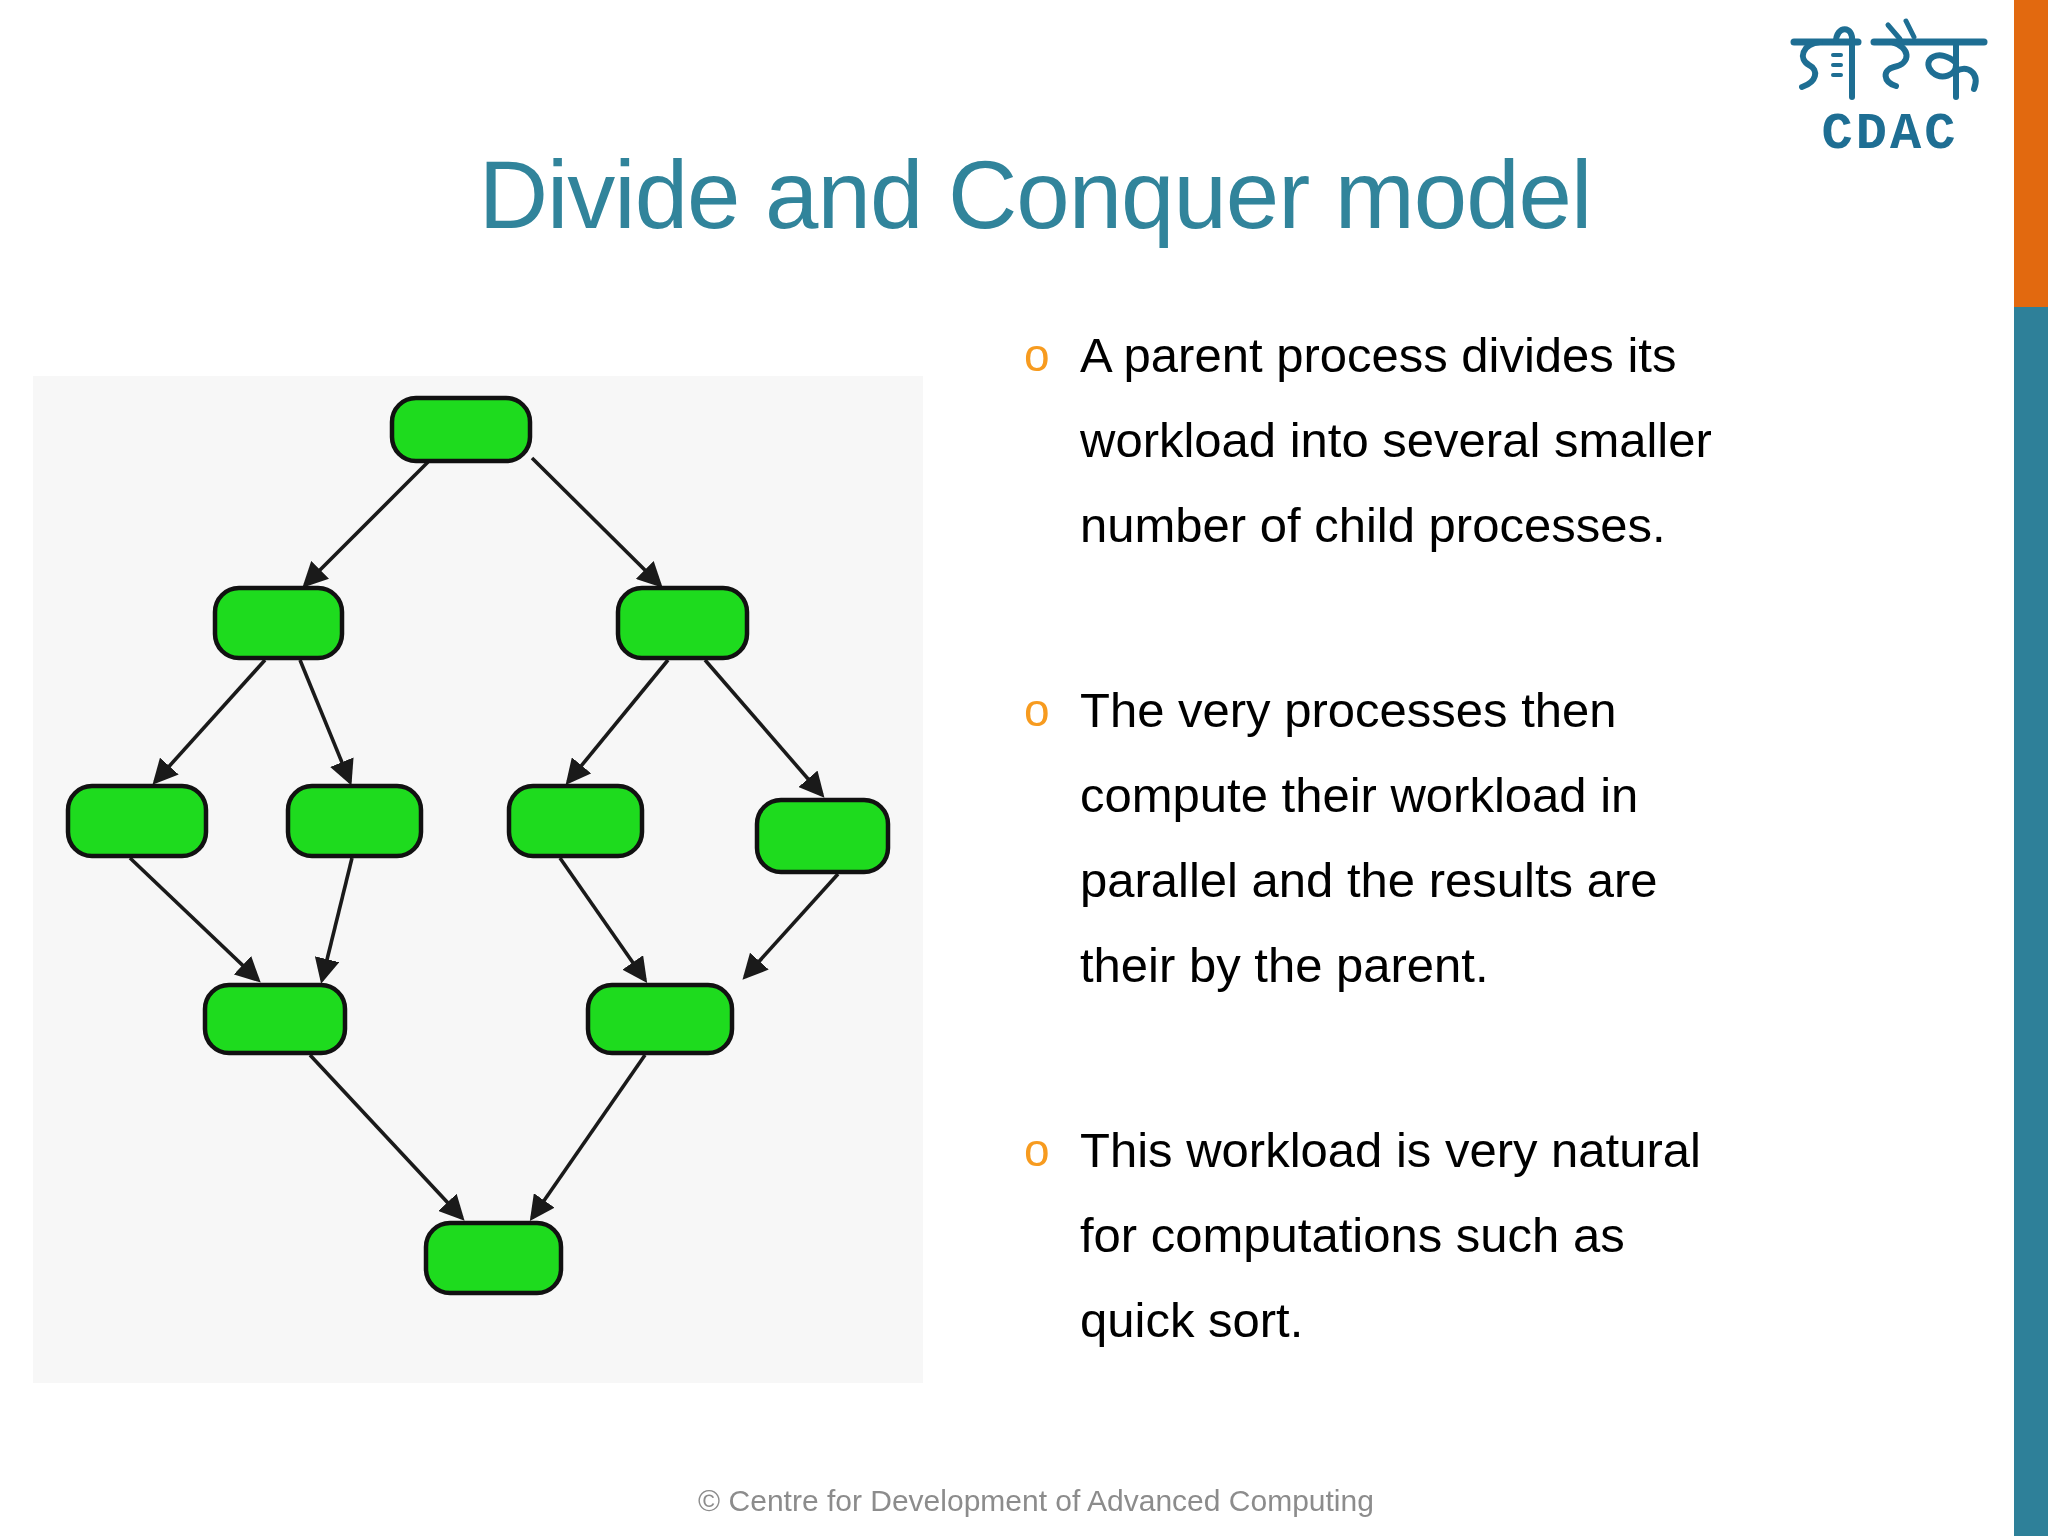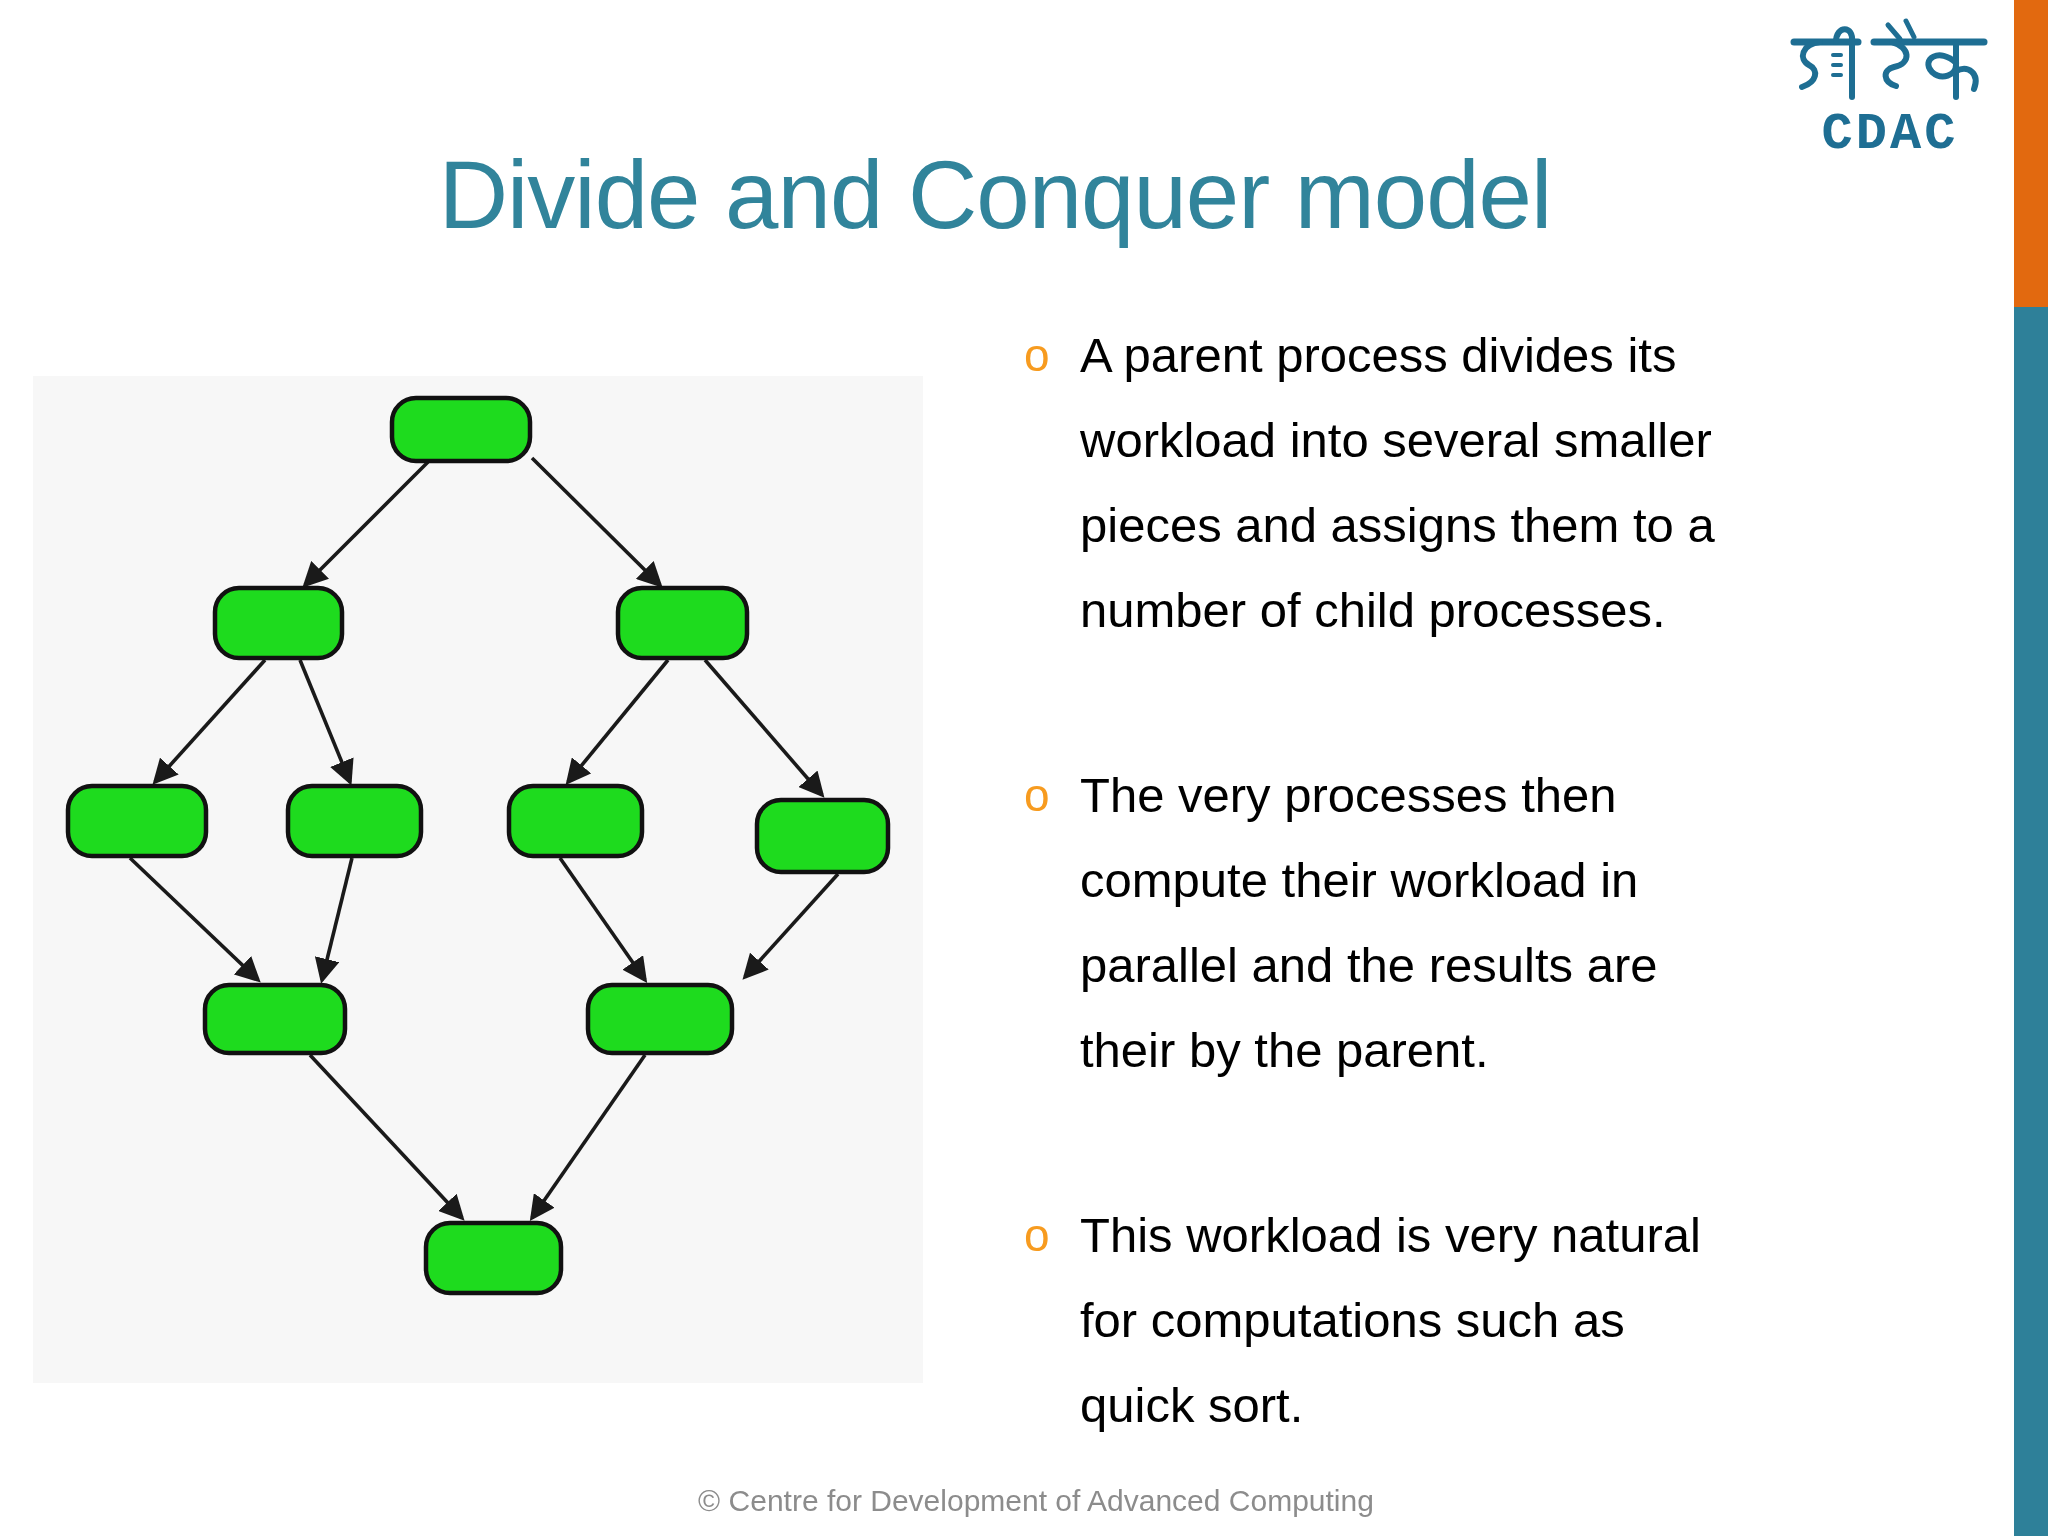--- a/index.html
+++ b/index.html
@@ -53,21 +53,21 @@
       <path d="M116,2 L124,18" stroke-width="5"></path>
       <path d="M102,23 C120,28 122,44 104,48 C92,51 93,63 106,67" stroke-width="6"></path>
       <path d="M166,23 V78" stroke-width="6"></path>
       <path d="M166,44 C150,28 130,40 142,53 C152,62 166,56 166,46" stroke-width="6"></path>
       <path d="M166,52 C178,46 190,54 184,70" stroke-width="6"></path>
     </g>
     <text x="100" y="129" text-anchor="middle" font-size="52" font-weight="bold" letter-spacing="3" fill="currentColor">CDAC</text>
   </svg>
 </div>
 
-<h1 class="title" style="color: rgb(49, 132, 155);">Divide and Conquer model</h1>
+<h1 class="title" style="color: rgb(49, 132, 155); margin-left: 40px;">Divide and Conquer model</h1>
 
 <div class="diagram-panel" style="background: rgb(247, 247, 247);">
   <svg viewBox="0 0 890 1007" xmlns="http://www.w3.org/2000/svg">
     <defs>
       <marker id="arrowhead" viewBox="0 0 10 10" refX="8.5" refY="5" markerWidth="7" markerHeight="7" orient="auto">
         <path d="M0,0 L10,5 L0,10 z" fill="#1A1A1A"></path>
       </marker>
     </defs>
   <line x1="395" y1="86" x2="272" y2="209" stroke="#1A1A1A" stroke-width="3.6" marker-end="url(#arrowhead)"></line>
       <line x1="499" y1="82" x2="627" y2="209" stroke="#1A1A1A" stroke-width="3.6" marker-end="url(#arrowhead)"></line>
@@ -93,21 +93,20 @@
       <rect x="393" y="847" width="135" height="70" rx="24" ry="24" fill="#1EDB1E" stroke="#111111" stroke-width="4.5"></rect>
     </svg>
 </div>
 
 <div class="bullets">
     <div class="bullet">
       <span class="bullet-marker" style="color: rgb(247, 155, 31);">o</span>
       <div class="bullet-lines">
         <div>A parent process divides its</div>
         <div>workload into several smaller</div>
-        <div>pieces and assigns them to a</div>
         <div>number of child processes.</div>
       </div>
     </div>
     <div class="bullet">
       <span class="bullet-marker" style="color: rgb(247, 155, 31);">o</span>
       <div class="bullet-lines">
         <div>The very processes then</div>
         <div>compute their workload in</div>
         <div>parallel and the results are</div>
         <div>their by the parent.</div>

